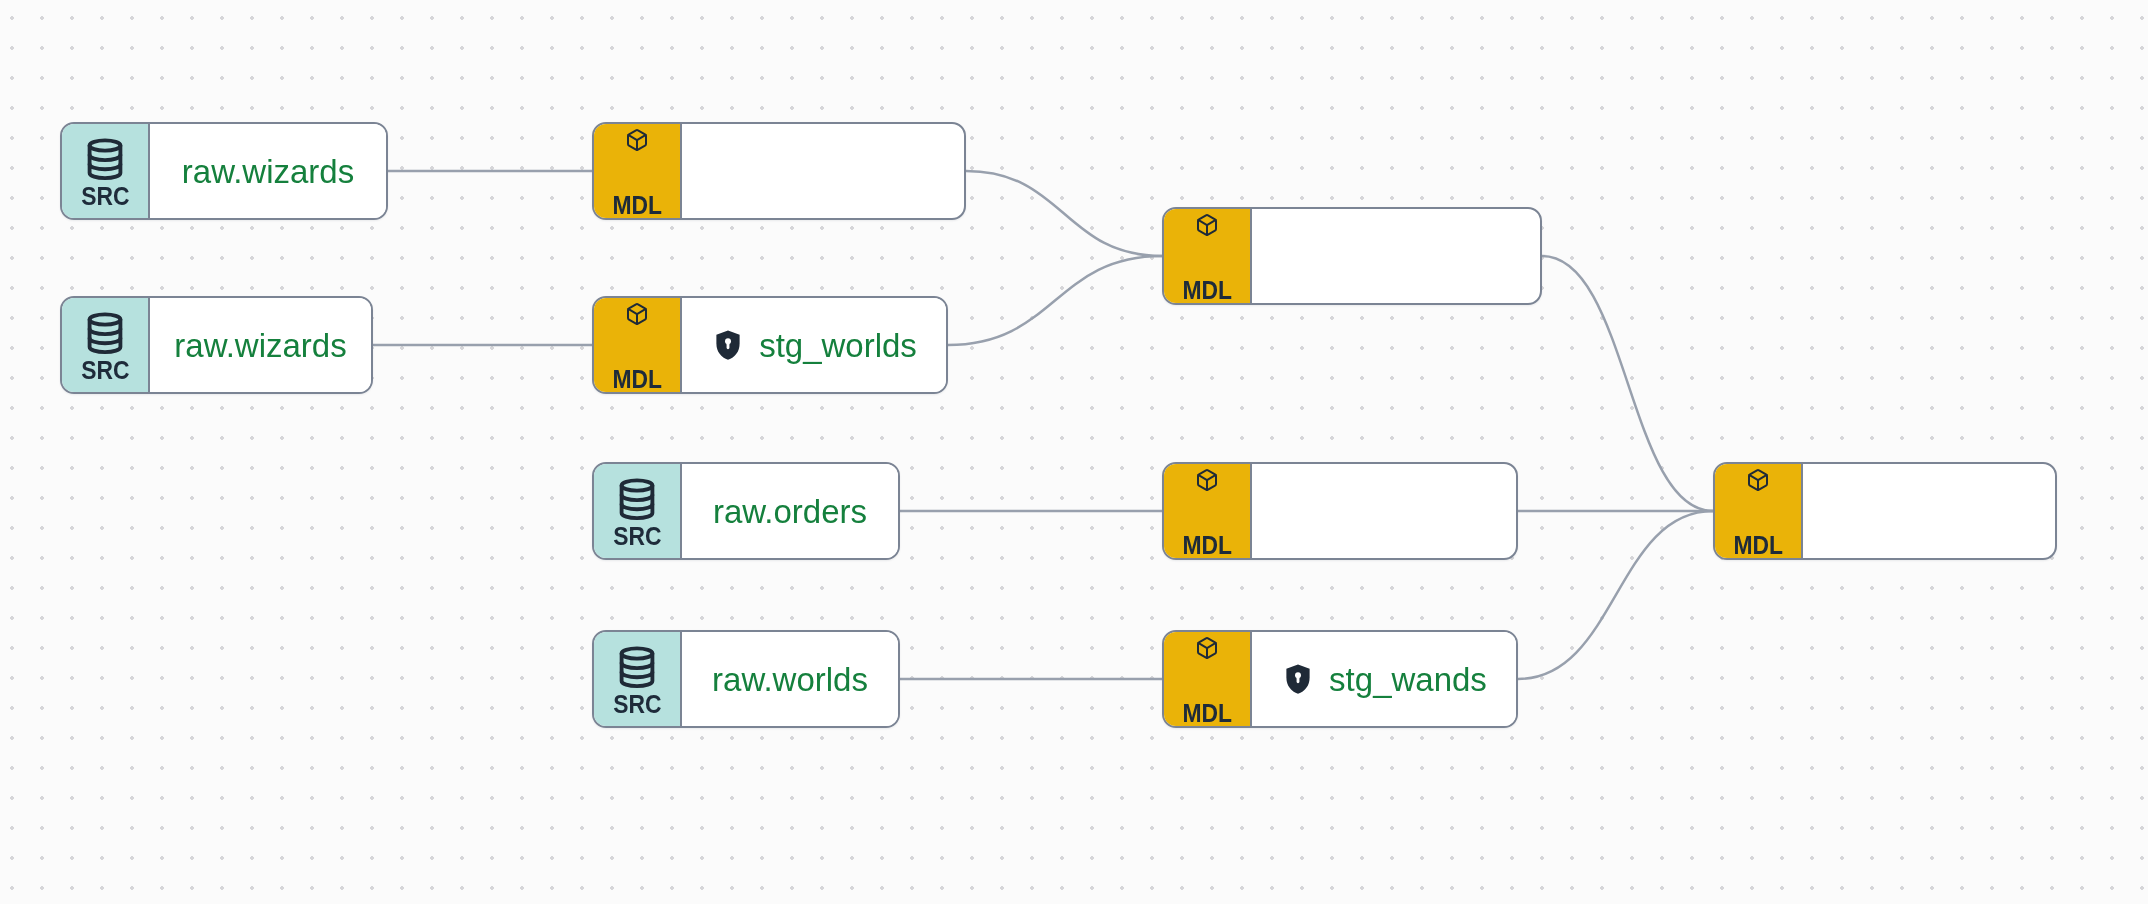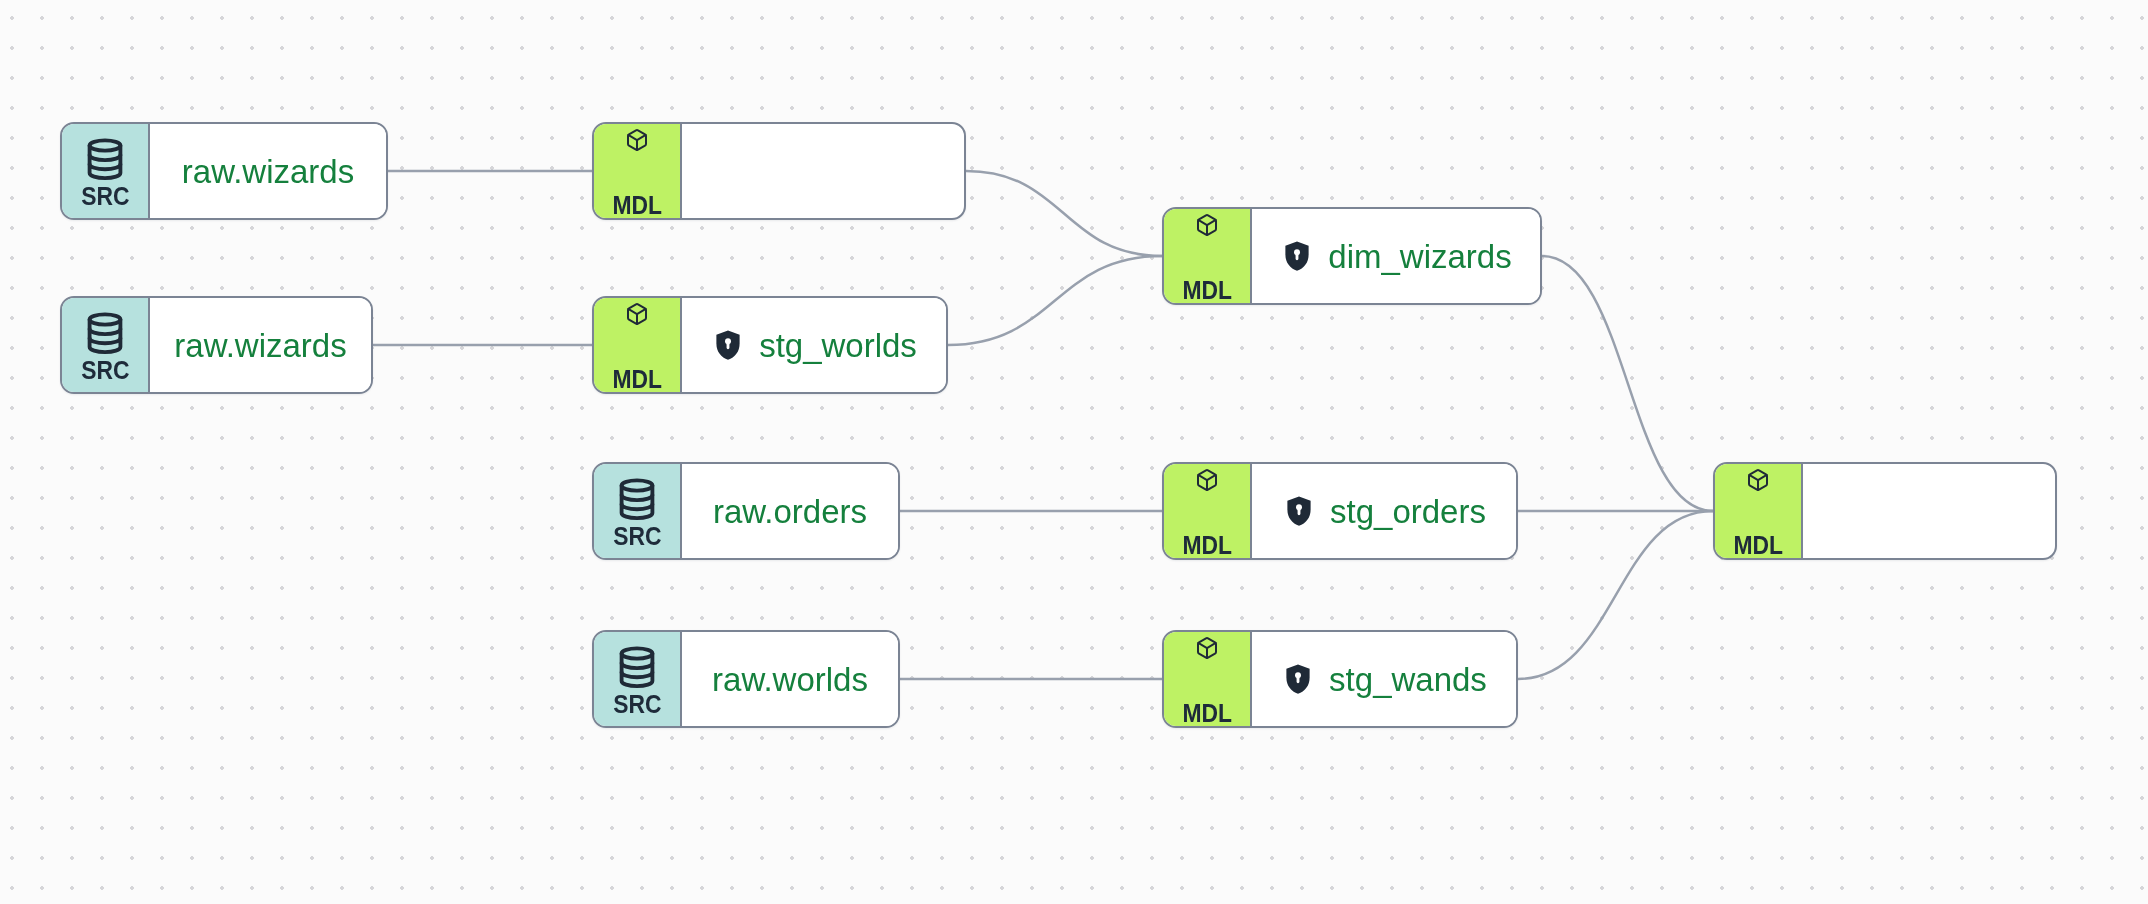--- a/index.html
+++ b/index.html
@@ -42,21 +42,21 @@
     display: flex;
     flex-direction: column;
     align-items: center;
     justify-content: center;
     gap: 2px;
     border-right: 2.5px solid #7b8494;
     box-sizing: border-box;
     padding-top: 4px;
   }
   .badge.src { background: #b6e1de; }
-  .badge.mdl { background: #bef264; gap: 40px; }
+  .badge.mdl { background: #eab308; gap: 40px; }
   .badge svg { display: block; }
   .btext {
     font-size: 26px;
     font-weight: 600;
     color: #1e2b3a;
     line-height: 1;
     transform: scaleX(0.88);
     transform-origin: center;
     letter-spacing: 0;
   }
@@ -155,100 +155,84 @@
 
 <div class="node" style="left:1162px;top:207px;width:380px">
   <div class="badge mdl">
     <svg width="44" height="44" viewBox="0 0 24 24" fill="none" stroke="#1f2a37" stroke-width="2" stroke-linecap="round" stroke-linejoin="round">
       <path d="M21 16V8a2 2 0 0 0-1-1.73l-7-4a2 2 0 0 0-2 0l-7 4A2 2 0 0 0 3 8v8a2 2 0 0 0 1 1.73l7 4a2 2 0 0 0 2 0l7-4A2 2 0 0 0 21 16z"></path>
       <polyline points="3.27 6.96 12 12.01 20.73 6.96"></polyline>
       <line x1="12" y1="22.08" x2="12" y2="12"></line>
     </svg>
     <span class="btext">MDL</span>
   </div>
+</div>
+
+<div class="node" style="left:592px;top:462px;width:308px">
+  <div class="badge src">
+    <svg width="44" height="44" viewBox="0 0 24 24" fill="none" stroke="#1f2a37" stroke-width="2.1" stroke-linecap="round">
+      <ellipse cx="12" cy="4.6" rx="8.4" ry="2.8"></ellipse>
+      <path d="M20.4 9.8c0 1.55-3.76 2.8-8.4 2.8s-8.4-1.25-8.4-2.8"></path>
+      <path d="M20.4 14.8c0 1.55-3.76 2.8-8.4 2.8s-8.4-1.25-8.4-2.8"></path>
+      <path d="M3.6 4.6v15c0 1.55 3.76 2.8 8.4 2.8s8.4-1.25 8.4-2.8v-15"></path>
+    </svg>
+    <span class="btext">SRC</span>
+  </div>
+  <div class="body">
+    <span class="label">raw.orders</span>
+  </div>
+</div>
+
+<div class="node" style="left:1162px;top:462px;width:356px">
+  <div class="badge mdl">
+    <svg width="44" height="44" viewBox="0 0 24 24" fill="none" stroke="#1f2a37" stroke-width="2" stroke-linecap="round" stroke-linejoin="round">
+      <path d="M21 16V8a2 2 0 0 0-1-1.73l-7-4a2 2 0 0 0-2 0l-7 4A2 2 0 0 0 3 8v8a2 2 0 0 0 1 1.73l7 4a2 2 0 0 0 2 0l7-4A2 2 0 0 0 21 16z"></path>
+      <polyline points="3.27 6.96 12 12.01 20.73 6.96"></polyline>
+      <line x1="12" y1="22.08" x2="12" y2="12"></line>
+    </svg>
+    <span class="btext">MDL</span>
+  </div>
+</div>
+
+<div class="node" style="left:1713px;top:462px;width:344px">
+  <div class="badge mdl">
+    <svg width="44" height="44" viewBox="0 0 24 24" fill="none" stroke="#1f2a37" stroke-width="2" stroke-linecap="round" stroke-linejoin="round">
+      <path d="M21 16V8a2 2 0 0 0-1-1.73l-7-4a2 2 0 0 0-2 0l-7 4A2 2 0 0 0 3 8v8a2 2 0 0 0 1 1.73l7 4a2 2 0 0 0 2 0l7-4A2 2 0 0 0 21 16z"></path>
+      <polyline points="3.27 6.96 12 12.01 20.73 6.96"></polyline>
+      <line x1="12" y1="22.08" x2="12" y2="12"></line>
+    </svg>
+    <span class="btext">MDL</span>
+  </div>
+</div>
+
+<div class="node" style="left:592px;top:630px;width:308px">
+  <div class="badge src">
+    <svg width="44" height="44" viewBox="0 0 24 24" fill="none" stroke="#1f2a37" stroke-width="2.1" stroke-linecap="round">
+      <ellipse cx="12" cy="4.6" rx="8.4" ry="2.8"></ellipse>
+      <path d="M20.4 9.8c0 1.55-3.76 2.8-8.4 2.8s-8.4-1.25-8.4-2.8"></path>
+      <path d="M20.4 14.8c0 1.55-3.76 2.8-8.4 2.8s-8.4-1.25-8.4-2.8"></path>
+      <path d="M3.6 4.6v15c0 1.55 3.76 2.8 8.4 2.8s8.4-1.25 8.4-2.8v-15"></path>
+    </svg>
+    <span class="btext">SRC</span>
+  </div>
+  <div class="body">
+    <span class="label">raw.worlds</span>
+  </div>
+</div>
+
+<div class="node" style="left:1162px;top:630px;width:356px">
+  <div class="badge mdl">
+    <svg width="44" height="44" viewBox="0 0 24 24" fill="none" stroke="#1f2a37" stroke-width="2" stroke-linecap="round" stroke-linejoin="round">
+      <path d="M21 16V8a2 2 0 0 0-1-1.73l-7-4a2 2 0 0 0-2 0l-7 4A2 2 0 0 0 3 8v8a2 2 0 0 0 1 1.73l7 4a2 2 0 0 0 2 0l7-4A2 2 0 0 0 21 16z"></path>
+      <polyline points="3.27 6.96 12 12.01 20.73 6.96"></polyline>
+      <line x1="12" y1="22.08" x2="12" y2="12"></line>
+    </svg>
+    <span class="btext">MDL</span>
+  </div>
   <div class="body">
     <svg class="shield" width="34" height="34" viewBox="0 0 24 24">
       <path d="M12 1.8 20.2 4.8 V11 C20.2 16.8 16.8 20.9 12 22.4 C7.2 20.9 3.8 16.8 3.8 11 V4.8 Z" fill="#1f2a37"></path>
       <circle cx="12" cy="9.4" r="2.1" fill="#ffffff"></circle>
       <rect x="11" y="10.4" width="2" height="4.6" rx="1" fill="#ffffff"></rect>
     </svg>
-    <span class="label">dim_wizards</span>
-  </div>
-</div>
-
-<div class="node" style="left:592px;top:462px;width:308px">
-  <div class="badge src">
-    <svg width="44" height="44" viewBox="0 0 24 24" fill="none" stroke="#1f2a37" stroke-width="2.1" stroke-linecap="round">
-      <ellipse cx="12" cy="4.6" rx="8.4" ry="2.8"></ellipse>
-      <path d="M20.4 9.8c0 1.55-3.76 2.8-8.4 2.8s-8.4-1.25-8.4-2.8"></path>
-      <path d="M20.4 14.8c0 1.55-3.76 2.8-8.4 2.8s-8.4-1.25-8.4-2.8"></path>
-      <path d="M3.6 4.6v15c0 1.55 3.76 2.8 8.4 2.8s8.4-1.25 8.4-2.8v-15"></path>
-    </svg>
-    <span class="btext">SRC</span>
-  </div>
-  <div class="body">
-    <span class="label">raw.orders</span>
-  </div>
-</div>
-
-<div class="node" style="left:1162px;top:462px;width:356px">
-  <div class="badge mdl">
-    <svg width="44" height="44" viewBox="0 0 24 24" fill="none" stroke="#1f2a37" stroke-width="2" stroke-linecap="round" stroke-linejoin="round">
-      <path d="M21 16V8a2 2 0 0 0-1-1.73l-7-4a2 2 0 0 0-2 0l-7 4A2 2 0 0 0 3 8v8a2 2 0 0 0 1 1.73l7 4a2 2 0 0 0 2 0l7-4A2 2 0 0 0 21 16z"></path>
-      <polyline points="3.27 6.96 12 12.01 20.73 6.96"></polyline>
-      <line x1="12" y1="22.08" x2="12" y2="12"></line>
-    </svg>
-    <span class="btext">MDL</span>
-  </div>
-  <div class="body">
-    <svg class="shield" width="34" height="34" viewBox="0 0 24 24">
-      <path d="M12 1.8 20.2 4.8 V11 C20.2 16.8 16.8 20.9 12 22.4 C7.2 20.9 3.8 16.8 3.8 11 V4.8 Z" fill="#1f2a37"></path>
-      <circle cx="12" cy="9.4" r="2.1" fill="#ffffff"></circle>
-      <rect x="11" y="10.4" width="2" height="4.6" rx="1" fill="#ffffff"></rect>
-    </svg>
-    <span class="label">stg_orders</span>
-  </div>
-</div>
-
-<div class="node" style="left:1713px;top:462px;width:344px">
-  <div class="badge mdl">
-    <svg width="44" height="44" viewBox="0 0 24 24" fill="none" stroke="#1f2a37" stroke-width="2" stroke-linecap="round" stroke-linejoin="round">
-      <path d="M21 16V8a2 2 0 0 0-1-1.73l-7-4a2 2 0 0 0-2 0l-7 4A2 2 0 0 0 3 8v8a2 2 0 0 0 1 1.73l7 4a2 2 0 0 0 2 0l7-4A2 2 0 0 0 21 16z"></path>
-      <polyline points="3.27 6.96 12 12.01 20.73 6.96"></polyline>
-      <line x1="12" y1="22.08" x2="12" y2="12"></line>
-    </svg>
-    <span class="btext">MDL</span>
-  </div>
-</div>
-
-<div class="node" style="left:592px;top:630px;width:308px">
-  <div class="badge src">
-    <svg width="44" height="44" viewBox="0 0 24 24" fill="none" stroke="#1f2a37" stroke-width="2.1" stroke-linecap="round">
-      <ellipse cx="12" cy="4.6" rx="8.4" ry="2.8"></ellipse>
-      <path d="M20.4 9.8c0 1.55-3.76 2.8-8.4 2.8s-8.4-1.25-8.4-2.8"></path>
-      <path d="M20.4 14.8c0 1.55-3.76 2.8-8.4 2.8s-8.4-1.25-8.4-2.8"></path>
-      <path d="M3.6 4.6v15c0 1.55 3.76 2.8 8.4 2.8s8.4-1.25 8.4-2.8v-15"></path>
-    </svg>
-    <span class="btext">SRC</span>
-  </div>
-  <div class="body">
-    <span class="label">raw.worlds</span>
-  </div>
-</div>
-
-<div class="node" style="left:1162px;top:630px;width:356px">
-  <div class="badge mdl">
-    <svg width="44" height="44" viewBox="0 0 24 24" fill="none" stroke="#1f2a37" stroke-width="2" stroke-linecap="round" stroke-linejoin="round">
-      <path d="M21 16V8a2 2 0 0 0-1-1.73l-7-4a2 2 0 0 0-2 0l-7 4A2 2 0 0 0 3 8v8a2 2 0 0 0 1 1.73l7 4a2 2 0 0 0 2 0l7-4A2 2 0 0 0 21 16z"></path>
-      <polyline points="3.27 6.96 12 12.01 20.73 6.96"></polyline>
-      <line x1="12" y1="22.08" x2="12" y2="12"></line>
-    </svg>
-    <span class="btext">MDL</span>
-  </div>
-  <div class="body">
-    <svg class="shield" width="34" height="34" viewBox="0 0 24 24">
-      <path d="M12 1.8 20.2 4.8 V11 C20.2 16.8 16.8 20.9 12 22.4 C7.2 20.9 3.8 16.8 3.8 11 V4.8 Z" fill="#1f2a37"></path>
-      <circle cx="12" cy="9.4" r="2.1" fill="#ffffff"></circle>
-      <rect x="11" y="10.4" width="2" height="4.6" rx="1" fill="#ffffff"></rect>
-    </svg>
     <span class="label">stg_wands</span>
   </div>
 </div>
 
 </body></html>

